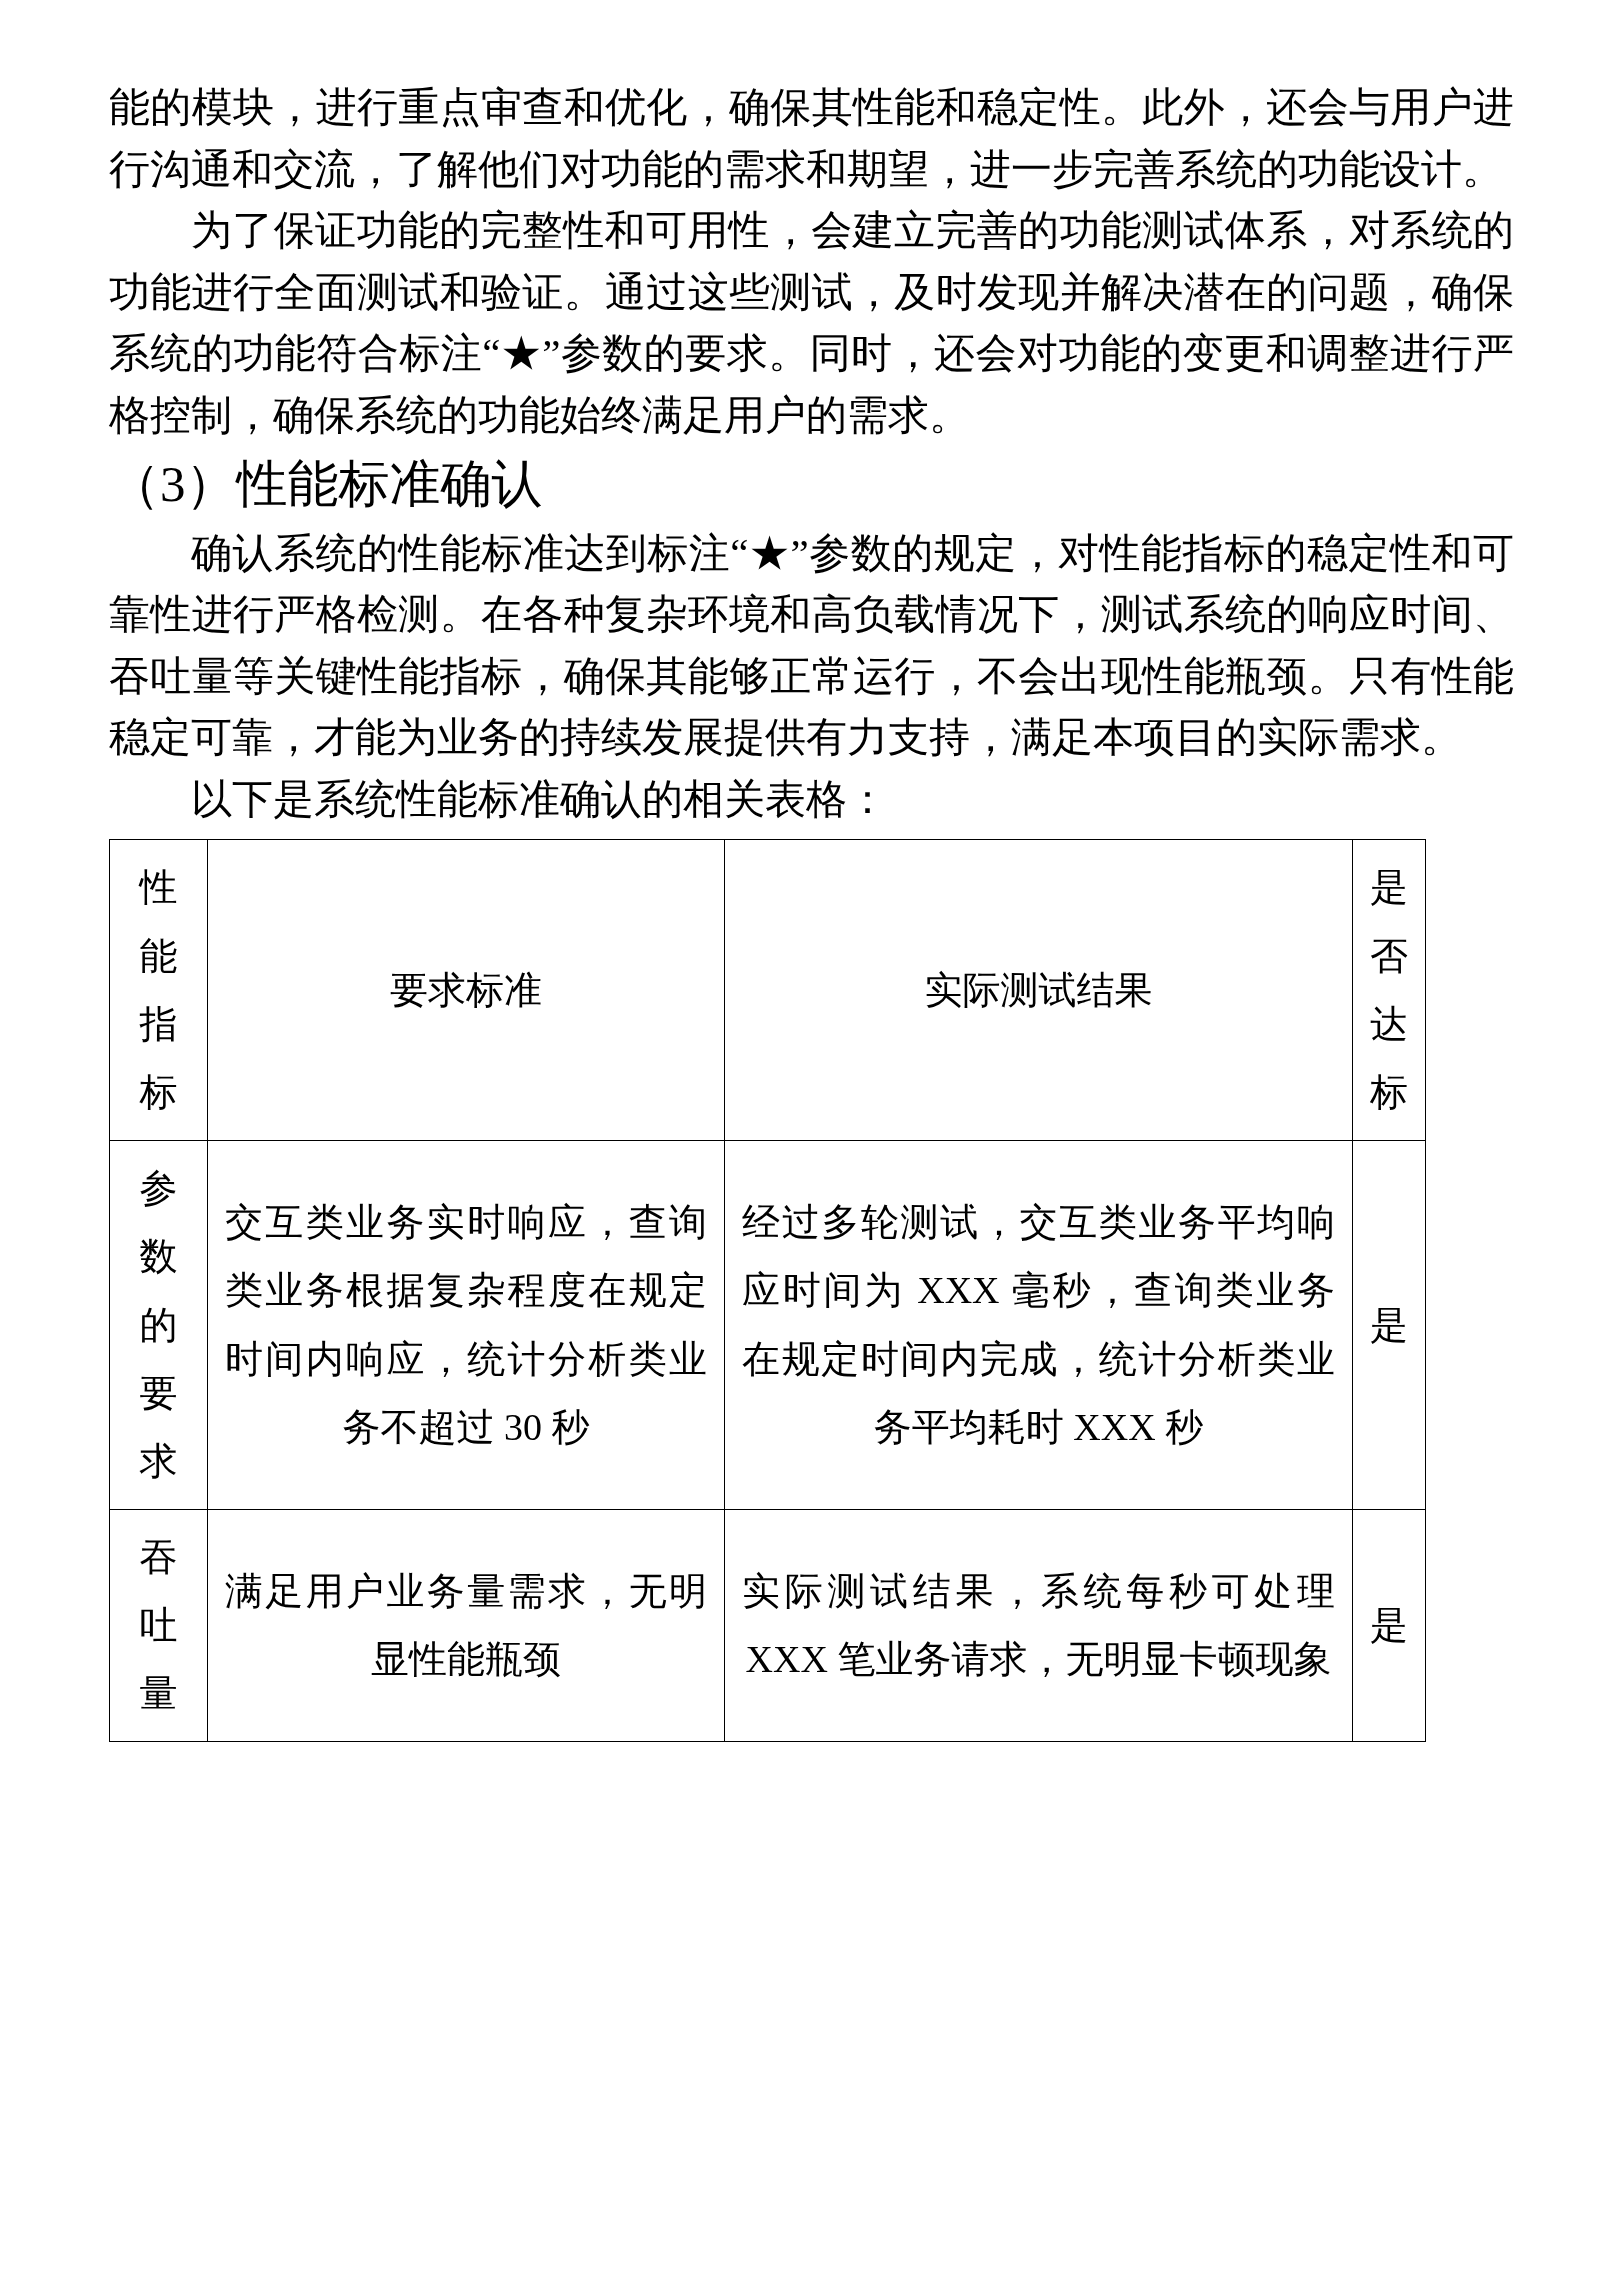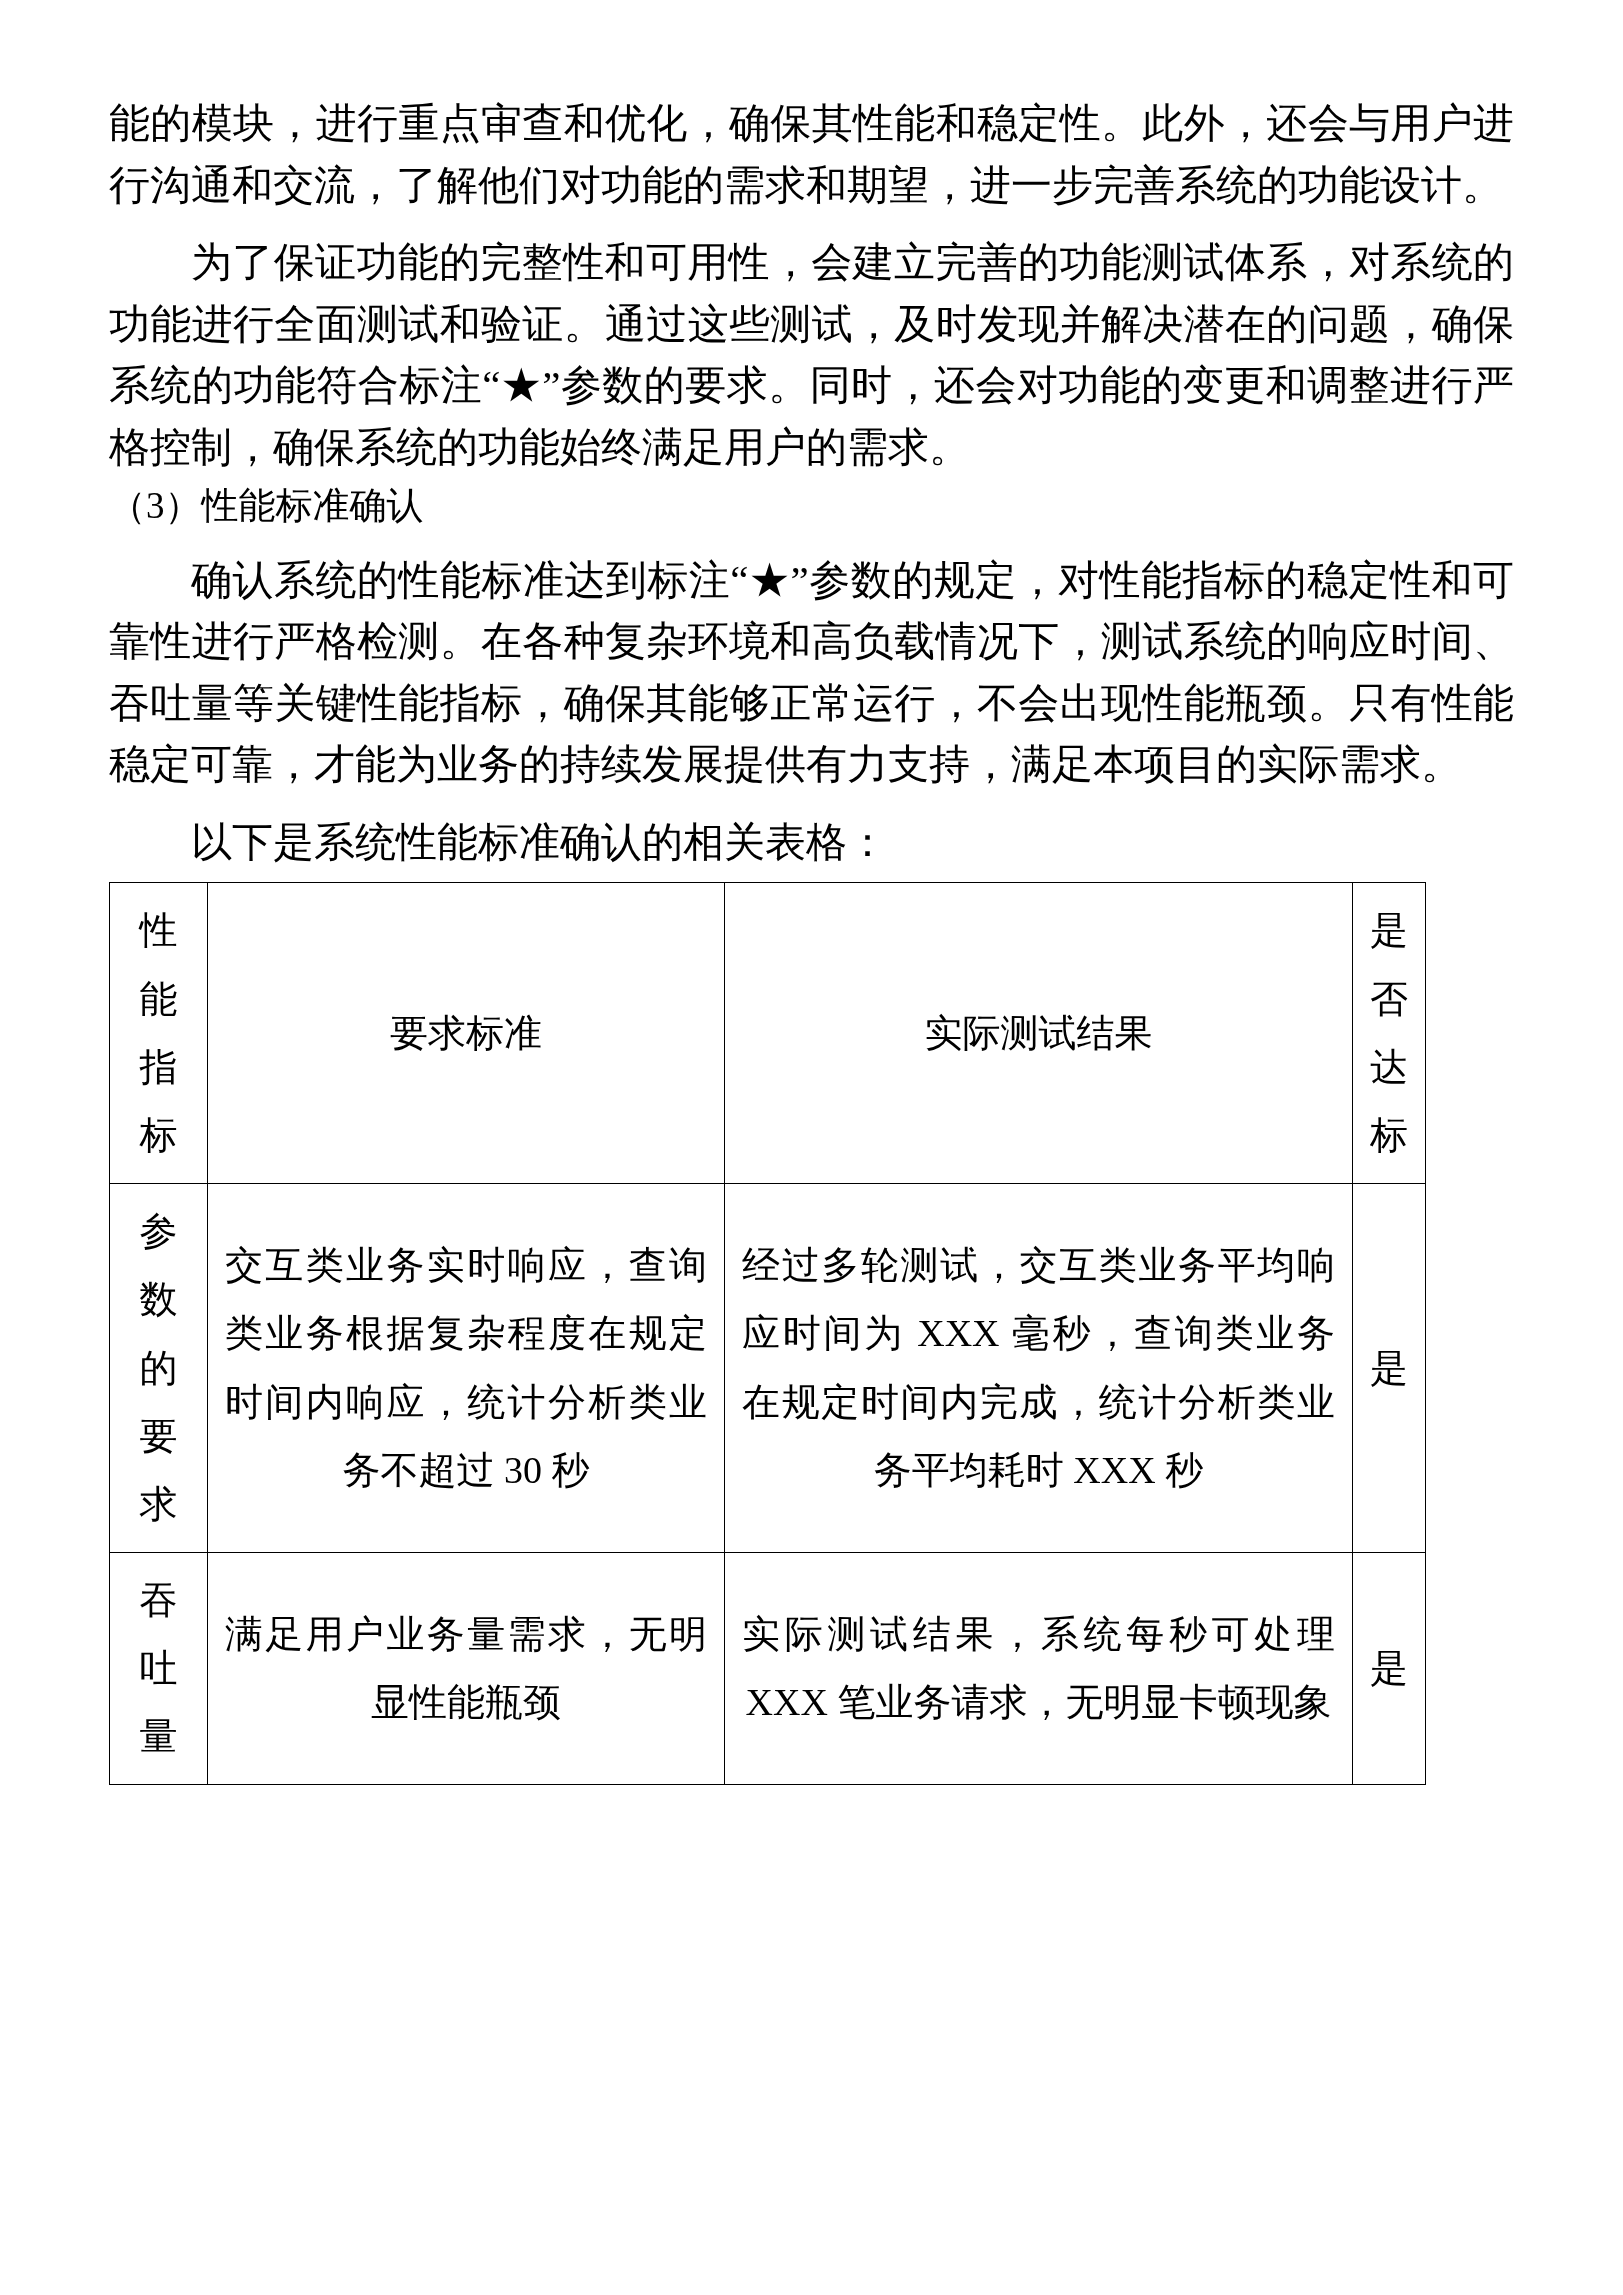--- a/index.html
+++ b/index.html
@@ -13,25 +13,24 @@
   }
   .page {
     width: 1623px;
     height: 2295px;
     padding: 77px 109px 0 109px;
   }
   .para {
     font-size: 41px;
     line-height: 1.5;
     text-align: justify;
-    margin-top: 16px;
   }
   .para.indent { text-indent: 2em; }
   .heading {
-    font-size: 37px;
+    font-size: 51px;
     line-height: 1.5;
     font-weight: normal;
     text-align: left;
   }
   table.perf {
     border-collapse: collapse;
     table-layout: fixed;
     margin-top: 9.2px;
     font-size: 38px;
     color: #000000;

